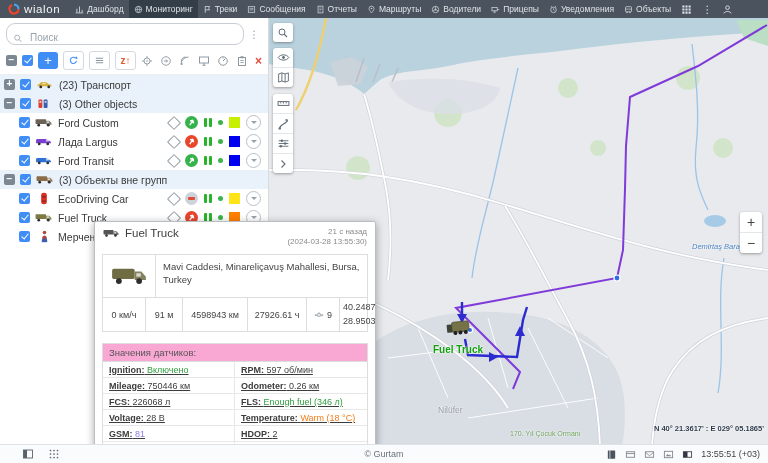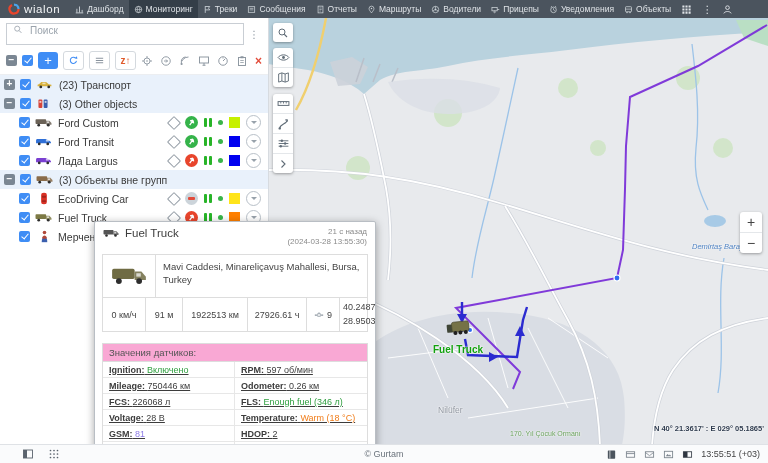--- a/index.html
+++ b/index.html
@@ -13,22 +13,22 @@
   .mi{display:flex;align-items:center;gap:3px;padding:0 5px;color:#dfe3e7;font-size:8.5px;
       white-space:nowrap;cursor:pointer;}
   .mi.active{background:#343e48;}
   .mi svg{flex:none;}
   .tb-ico{display:flex;align-items:center;padding:0 5px;color:#dfe3e7;cursor:pointer;}
   .kebab{font-size:10px;color:#dfe3e7;}
   
   .sidebar{position:absolute;top:18px;left:0;width:268px;bottom:18px;background:#fff;
            border-right:1px solid #d7dbe0;z-index:20;}
   .srow{display:flex;align-items:center;padding:5px 4px 3px 6px;}
-  .searchbox{flex:1;display:flex;align-items:flex-start;gap:5px;border:1px solid #c9ced4;
-             border-radius:0;height:20px;padding:0 6px;background:#fff;}
+  .searchbox{flex:1;display:flex;align-items:flex-end;gap:5px;border:1px solid #c9ced4;
+             border-radius:9px;height:20px;padding:0 6px;background:#fff;}
   .searchbox input{border:0;outline:0;font-size:10px;width:100%;color:#444;background:transparent;}
   .searchbox input::placeholder{color:#9aa3ac;}
   .toolbar{display:flex;align-items:center;gap:5px;padding:3px 6px 4px;border-bottom:1px solid #eceef1;}
   .sq-dark{width:11px;height:11px;border-radius:2px;background:#7b8793;color:#fff;font-size:10px;
            line-height:10px;text-align:center;font-weight:bold;cursor:pointer;flex:none;}
   .cb{width:11px;height:11px;border-radius:2px;background:#3f8df5;position:relative;flex:none;cursor:pointer;}
   .cb:after{content:"";position:absolute;left:3.5px;top:1px;width:3px;height:6px;
             border:solid #fff;border-width:0 1.6px 1.6px 0;transform:rotate(40deg);}
   .btn-plus{width:20px;height:17px;border-radius:3px;background:#3f8df5;color:#fff;display:flex;
             align-items:center;justify-content:center;font-size:13px;line-height:13px;cursor:pointer;}
@@ -491,56 +491,56 @@
           <i class="mi-dot"></i>
           <i class="mi-square" style="background: rgb(198, 240, 0);"></i>
           <span class="mi-opts">
               <i></i>
             </span>
         </span>
       </div>
 
       <div class="row unit">
         <div class="cb"></div>
+        <span class="uicon" style="color: rgb(122, 63, 209);">
+            <svg class="ic" width="17" height="11">
+              <use href="#i-van"></use>
+            </svg>
+          </span>
+        <span class="rlabel">Лада Largus</span>
+        <span class="sticons">
+          <i class="mi-diamond"></i>
+          <span class="mi-motion" style="background: rgb(232, 69, 44);">
+              <svg width="9" height="9" viewBox="0 0 10 10">
+                <path d="M5,8.5V2 M5,2L2.6,4.4 M5,2l2.4,2.4" stroke="#fff" stroke-width="1.5" fill="none" transform="rotate(35 5 5)"></path>
+              </svg>
+            </span>
+          <span class="mi-pause">
+              <i></i>
+              <i></i>
+            </span>
+          <i class="mi-dot"></i>
+          <i class="mi-square" style="background: rgb(0, 0, 240);"></i>
+          <span class="mi-opts">
+              <i></i>
+            </span>
+        </span>
+      </div>
+
+      <div class="row unit">
+        <div class="cb"></div>
         <span class="uicon" style="color: rgb(47, 111, 214);">
             <svg class="ic" width="17" height="11">
               <use href="#i-van"></use>
             </svg>
           </span>
         <span class="rlabel">Ford Transit</span>
         <span class="sticons">
           <i class="mi-diamond"></i>
           <span class="mi-motion" style="background: rgb(53, 179, 74);">
-              <svg width="9" height="9" viewBox="0 0 10 10">
-                <path d="M5,8.5V2 M5,2L2.6,4.4 M5,2l2.4,2.4" stroke="#fff" stroke-width="1.5" fill="none" transform="rotate(35 5 5)"></path>
-              </svg>
-            </span>
-          <span class="mi-pause">
-              <i></i>
-              <i></i>
-            </span>
-          <i class="mi-dot"></i>
-          <i class="mi-square" style="background: rgb(0, 0, 240);"></i>
-          <span class="mi-opts">
-              <i></i>
-            </span>
-        </span>
-      </div>
-
-      <div class="row unit">
-        <div class="cb"></div>
-        <span class="uicon" style="color: rgb(122, 63, 209);">
-            <svg class="ic" width="17" height="11">
-              <use href="#i-van"></use>
-            </svg>
-          </span>
-        <span class="rlabel">Лада Largus</span>
-        <span class="sticons">
-          <i class="mi-diamond"></i>
-          <span class="mi-motion" style="background: rgb(232, 69, 44);">
               <svg width="9" height="9" viewBox="0 0 10 10">
                 <path d="M5,8.5V2 M5,2L2.6,4.4 M5,2l2.4,2.4" stroke="#fff" stroke-width="1.5" fill="none" transform="rotate(35 5 5)"></path>
               </svg>
             </span>
           <span class="mi-pause">
               <i></i>
               <i></i>
             </span>
           <i class="mi-dot"></i>
           <i class="mi-square" style="background: rgb(0, 0, 240);"></i>
@@ -766,21 +766,21 @@
         <div class="pic">
           <svg class="ic" width="36" height="23" color="#6f6b43">
               <use href="#i-truck"></use>
             </svg>
         </div>
         <div class="txt">Mavi Caddesi, Minareliçavuş Mahallesi, Bursa, Turkey</div>
       </div>
       <div class="stats">
         <div class="cell" style="width:36px">0 км/ч</div>
         <div class="cell" style="width:30px">91 м</div>
-        <div class="cell" style="width:58px">1922513 км</div>
+        <div class="cell" style="width:58px">4598943 км</div>
         <div class="cell" style="width:52px">27926.61 ч</div>
         <div class="cell" style="width:26px">
           <svg class="ic" width="10" height="10" color="#8a949e">
               <use href="#i-sat"></use>
             </svg>
           <span>9</span>
         </div>
         <div class="cell coordcell">
           <span>40.2487068176</span>
           <span>28.9503993988</span>

